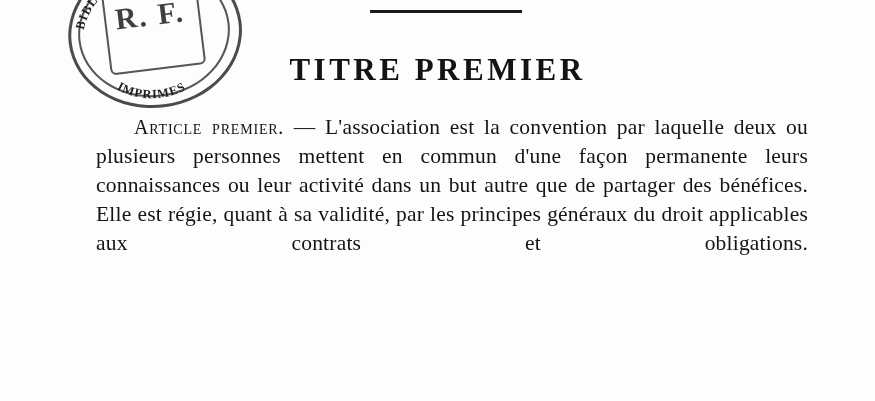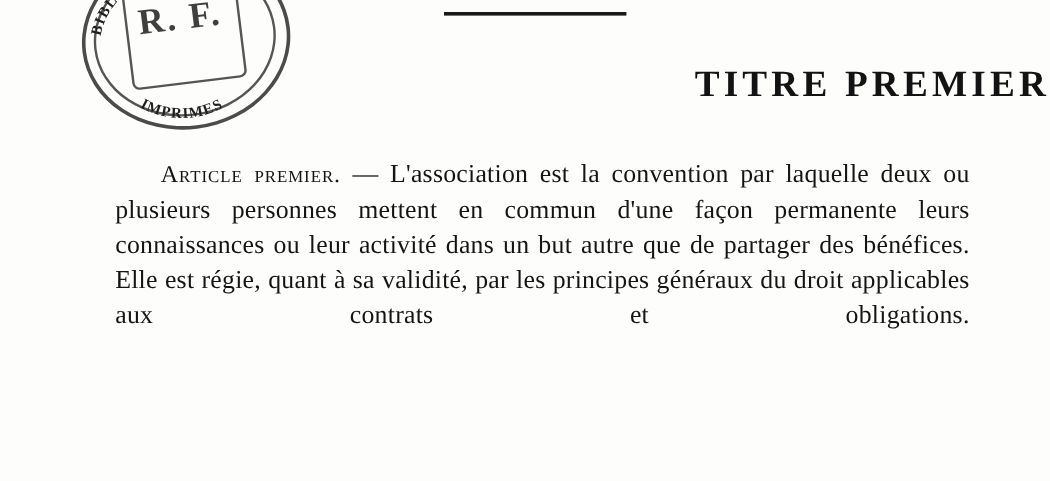--- a/index.html
+++ b/index.html
@@ -82,33 +82,33 @@
     width: 152px;
     border-top: 3px solid #1a1a1a;
   }
 
   
   .title {
     position: absolute;
     left: 0;
     top: 52px;
     width: 875px;
-    text-align: right;
+    text-align: center;
     font-size: 31px;
     font-weight: bold;
     letter-spacing: 3.5px;
     color: #131313;
     font-family: "Liberation Serif", serif;
   }
 
   
   .col {
     position: absolute;
     left: 96px;
-    top: 131px;
+    top: 113px;
     width: 712px;
   }
   p.para {
     margin: 0 0 2px 0;
     font-size: 21.5px;
     line-height: 29px;
     text-align: justify;
     text-align-last: justify;
     letter-spacing: .2px;
     font-family: "Liberation Serif", serif;

